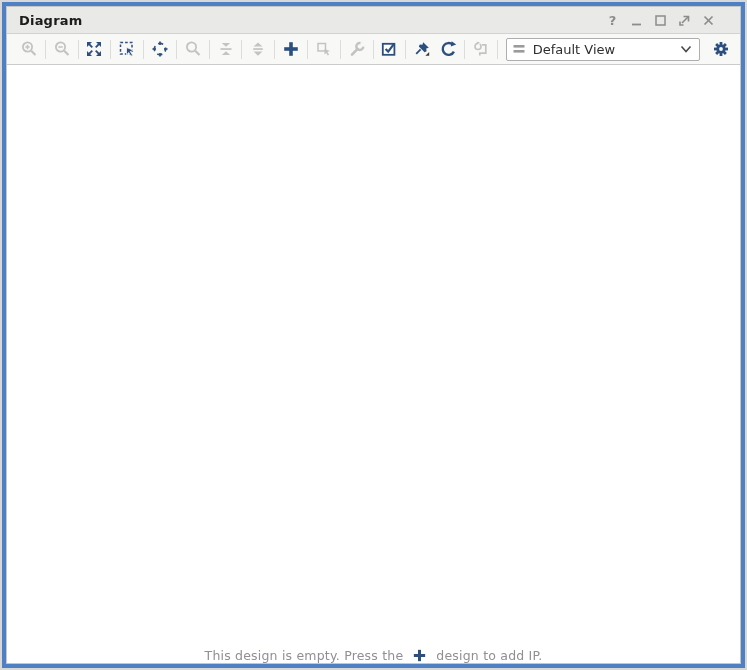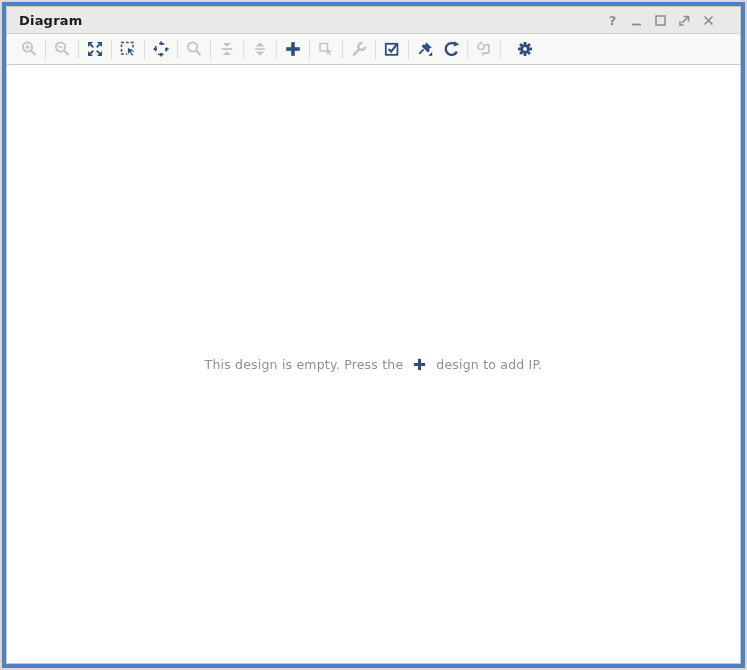--- a/index.html
+++ b/index.html
@@ -25,21 +25,21 @@
   .enabled{color:#2d4f7f;}
   .disabled{color:#c3c3c3;}
   .sep{width:1px;height:19px;background:#dcdcda;margin:0 3px;flex:0 0 1px;}
 
   .view-select{box-sizing:border-box;margin-left:5px;width:196px;height:23px;background:#ffffff;
                border:1px solid #aeaeae;border-radius:2px;display:flex;align-items:center;padding:0 7px 0 6px;}
   .view-select .label{flex:1;font-size:13px;color:#2e2e2e;margin-left:7px;white-space:nowrap;overflow:hidden;}
   .gear-wrap{margin-left:8px;}
 
   
-  .canvas{flex:1;background:#ffffff;display:flex;align-items:center;justify-content:center;}
+  .canvas{flex:1;background:#ffffff;display:flex;align-items:flex-end;justify-content:center;}
   .empty-msg{display:flex;align-items:center;font-size:12.5px;color:#8f8f94;letter-spacing:.2px;}
   .empty-msg .inline-plus{margin:0 9px;display:flex;align-items:center;}
 </style>
 </head>
 <body>
 
 <div class="outer">
  <div class="frame">
   <div class="inner">
 
@@ -207,20 +207,30 @@
       <span class="tool-btn disabled">
         <svg width="18" height="18" viewBox="0 0 18 18">
           <circle cx="6" cy="6.5" r="3" fill="none" stroke="currentColor" stroke-width="1.6"></circle>
           <polygon points="5,2 9,3.4 5.6,5.4" fill="#f8f8f6"></polygon>
           <polygon points="4.6,1.6 8.2,2.8 5.2,4.6" fill="currentColor"></polygon>
           <polyline points="10,4.8 13.8,4.8 13.8,13.2 7.8,13.2 7.8,15.4" fill="none" stroke="currentColor" stroke-width="1.7"></polyline>
         </svg>
       </span>
       <span class="sep"></span>
 
+      <span class="view-select">
+        <svg width="13" height="14" viewBox="0 0 13 14">
+          <rect x="0.5" y="3" width="11" height="2.6" fill="#9b9b9b"></rect>
+          <rect x="0.5" y="8" width="11" height="2.6" fill="#9b9b9b"></rect>
+        </svg>
+        <span class="label">Default View</span>
+        <svg width="12" height="9" viewBox="0 0 12 9">
+          <polyline points="1.5,1.5 6,6.5 10.5,1.5" fill="none" stroke="#4a4a4a" stroke-width="1.6"></polyline>
+        </svg>
+      </span>
 
       <span class="tool-btn enabled gear-wrap">
         <svg width="18" height="18" viewBox="0 0 18 18">
           <line x1="9" y1="2" x2="9" y2="16" stroke="currentColor" stroke-width="2.8"></line>
           <line x1="2" y1="9" x2="16" y2="9" stroke="currentColor" stroke-width="2.8"></line>
           <line x1="4.1" y1="4.1" x2="13.9" y2="13.9" stroke="currentColor" stroke-width="2.8"></line>
           <line x1="13.9" y1="4.1" x2="4.1" y2="13.9" stroke="currentColor" stroke-width="2.8"></line>
           <circle cx="9" cy="9" r="4.6" fill="currentColor"></circle>
           <circle cx="9" cy="9" r="1.9" fill="#f8f8f6"></circle>
         </svg>

